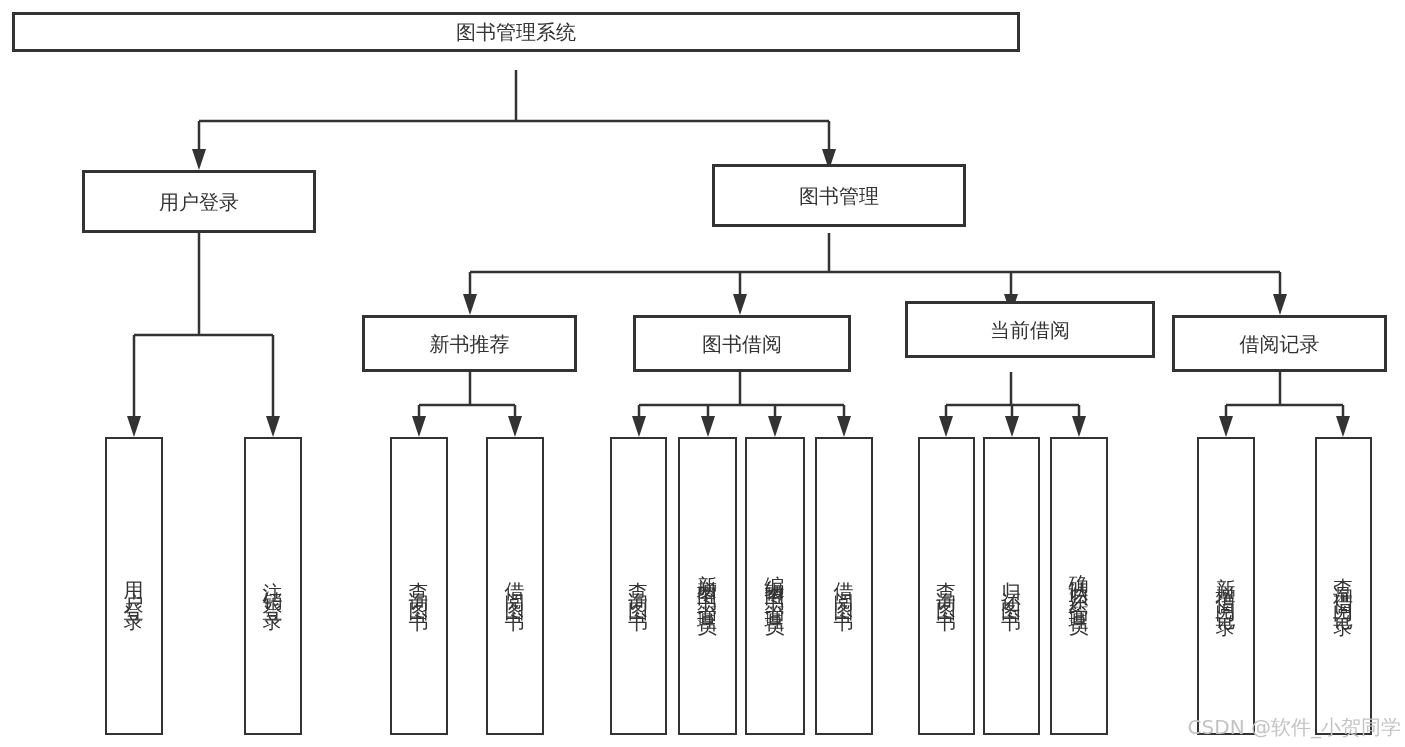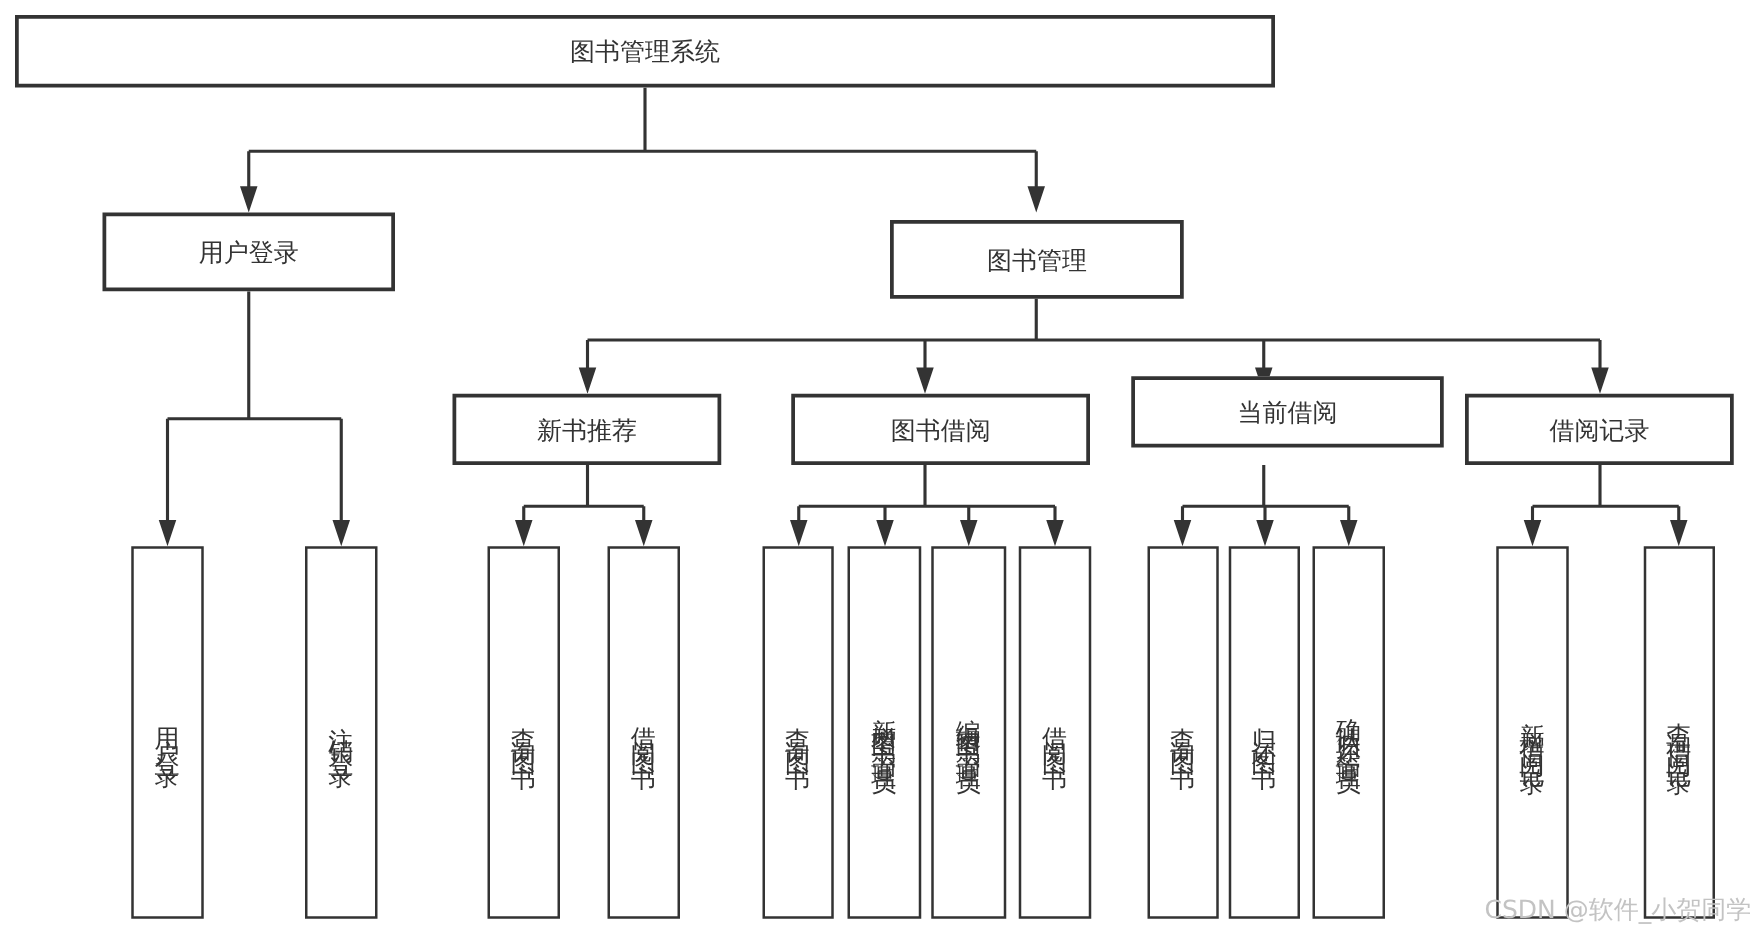--- a/index.html
+++ b/index.html
@@ -47,35 +47,35 @@
     M463,294 H477 L470,315 Z M733,294 H747 L740,315 Z
     M1004,294 H1018 L1011,315 Z M1273,294 H1287 L1280,315 Z
     M412,416 H426 L419,437 Z M508,416 H522 L515,437 Z
     M632,416 H646 L639,437 Z M701,416 H715 L708,437 Z
     M768,416 H782 L775,437 Z M837,416 H851 L844,437 Z
     M939,416 H953 L946,437 Z M1005,416 H1019 L1012,437 Z
     M1072,416 H1086 L1079,437 Z
     M1219,416 H1233 L1226,437 Z M1336,416 H1350 L1343,437 Z"></path>
 </svg>
 
-<div class="node" style="left:12px;top:12px;width:1008px;height:58px">
+<div class="node" style="left:12px;top:12px;width:1008px;height:40px">
   <span class="lbl">图书管理系统</span>
 </div>
 
 <div class="node" style="left:82px;top:170px;width:234px;height:63px">
   <span class="lbl">用户登录</span>
 </div>
-<div class="node" style="left:712px;top:176px;width:235px;height:63px">
+<div class="node" style="left:712px;top:164px;width:254px;height:63px">
   <span class="lbl">图书管理</span>
 </div>
 
 <div class="node" style="left:362px;top:315px;width:215px;height:57px">
   <span class="lbl">新书推荐</span>
 </div>
-<div class="node" style="left:633px;top:315px;width:239px;height:57px">
+<div class="node" style="left:633px;top:315px;width:218px;height:57px">
   <span class="lbl">图书借阅</span>
 </div>
 <div class="node" style="left:905px;top:301px;width:250px;height:57px">
   <span class="lbl">当前借阅</span>
 </div>
 <div class="node" style="left:1172px;top:315px;width:215px;height:57px">
   <span class="lbl">借阅记录</span>
 </div>
 
 <div class="node leaf v" style="left:105px;top:437px;width:58px;height:298px">

